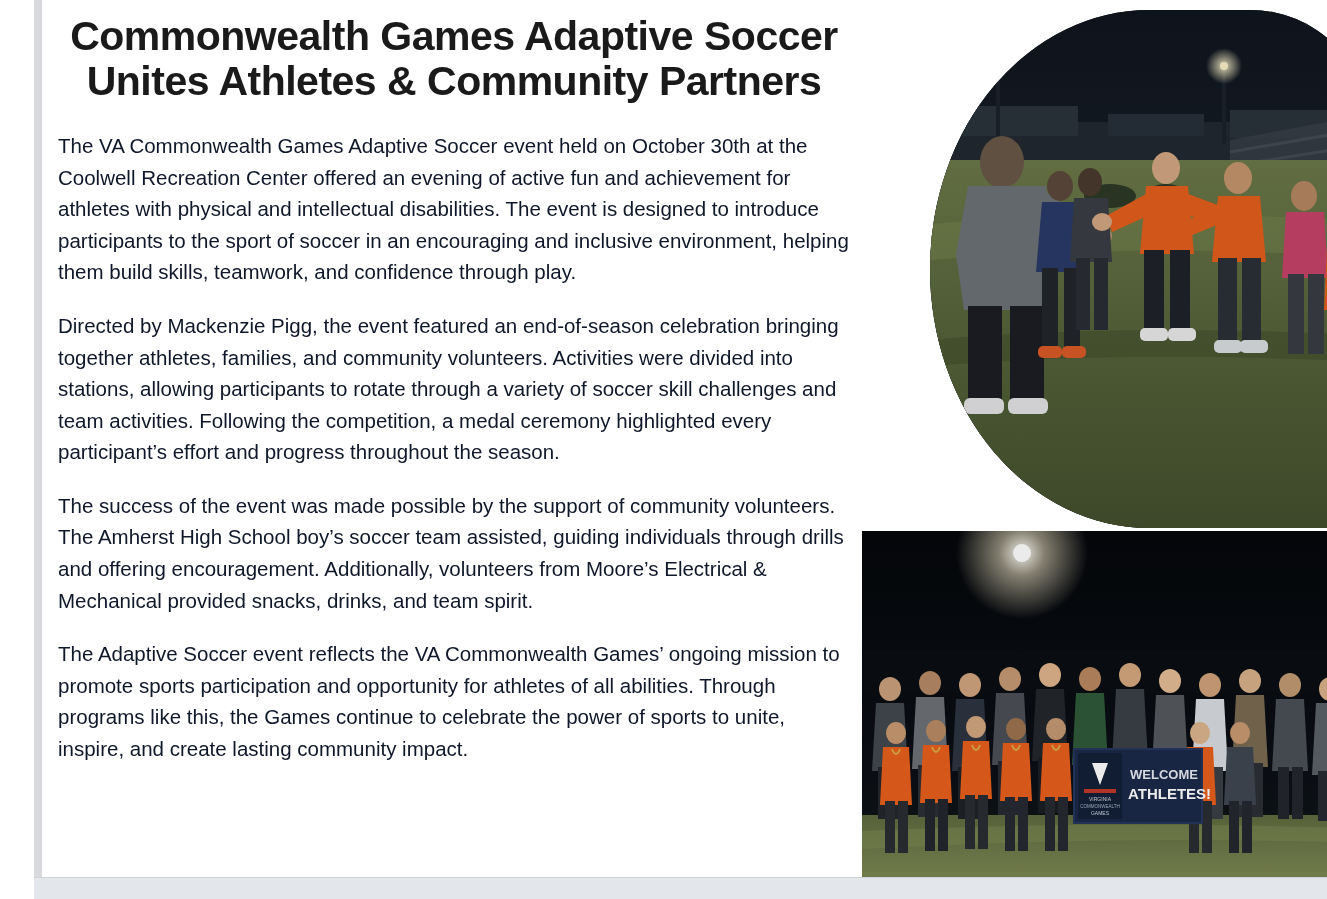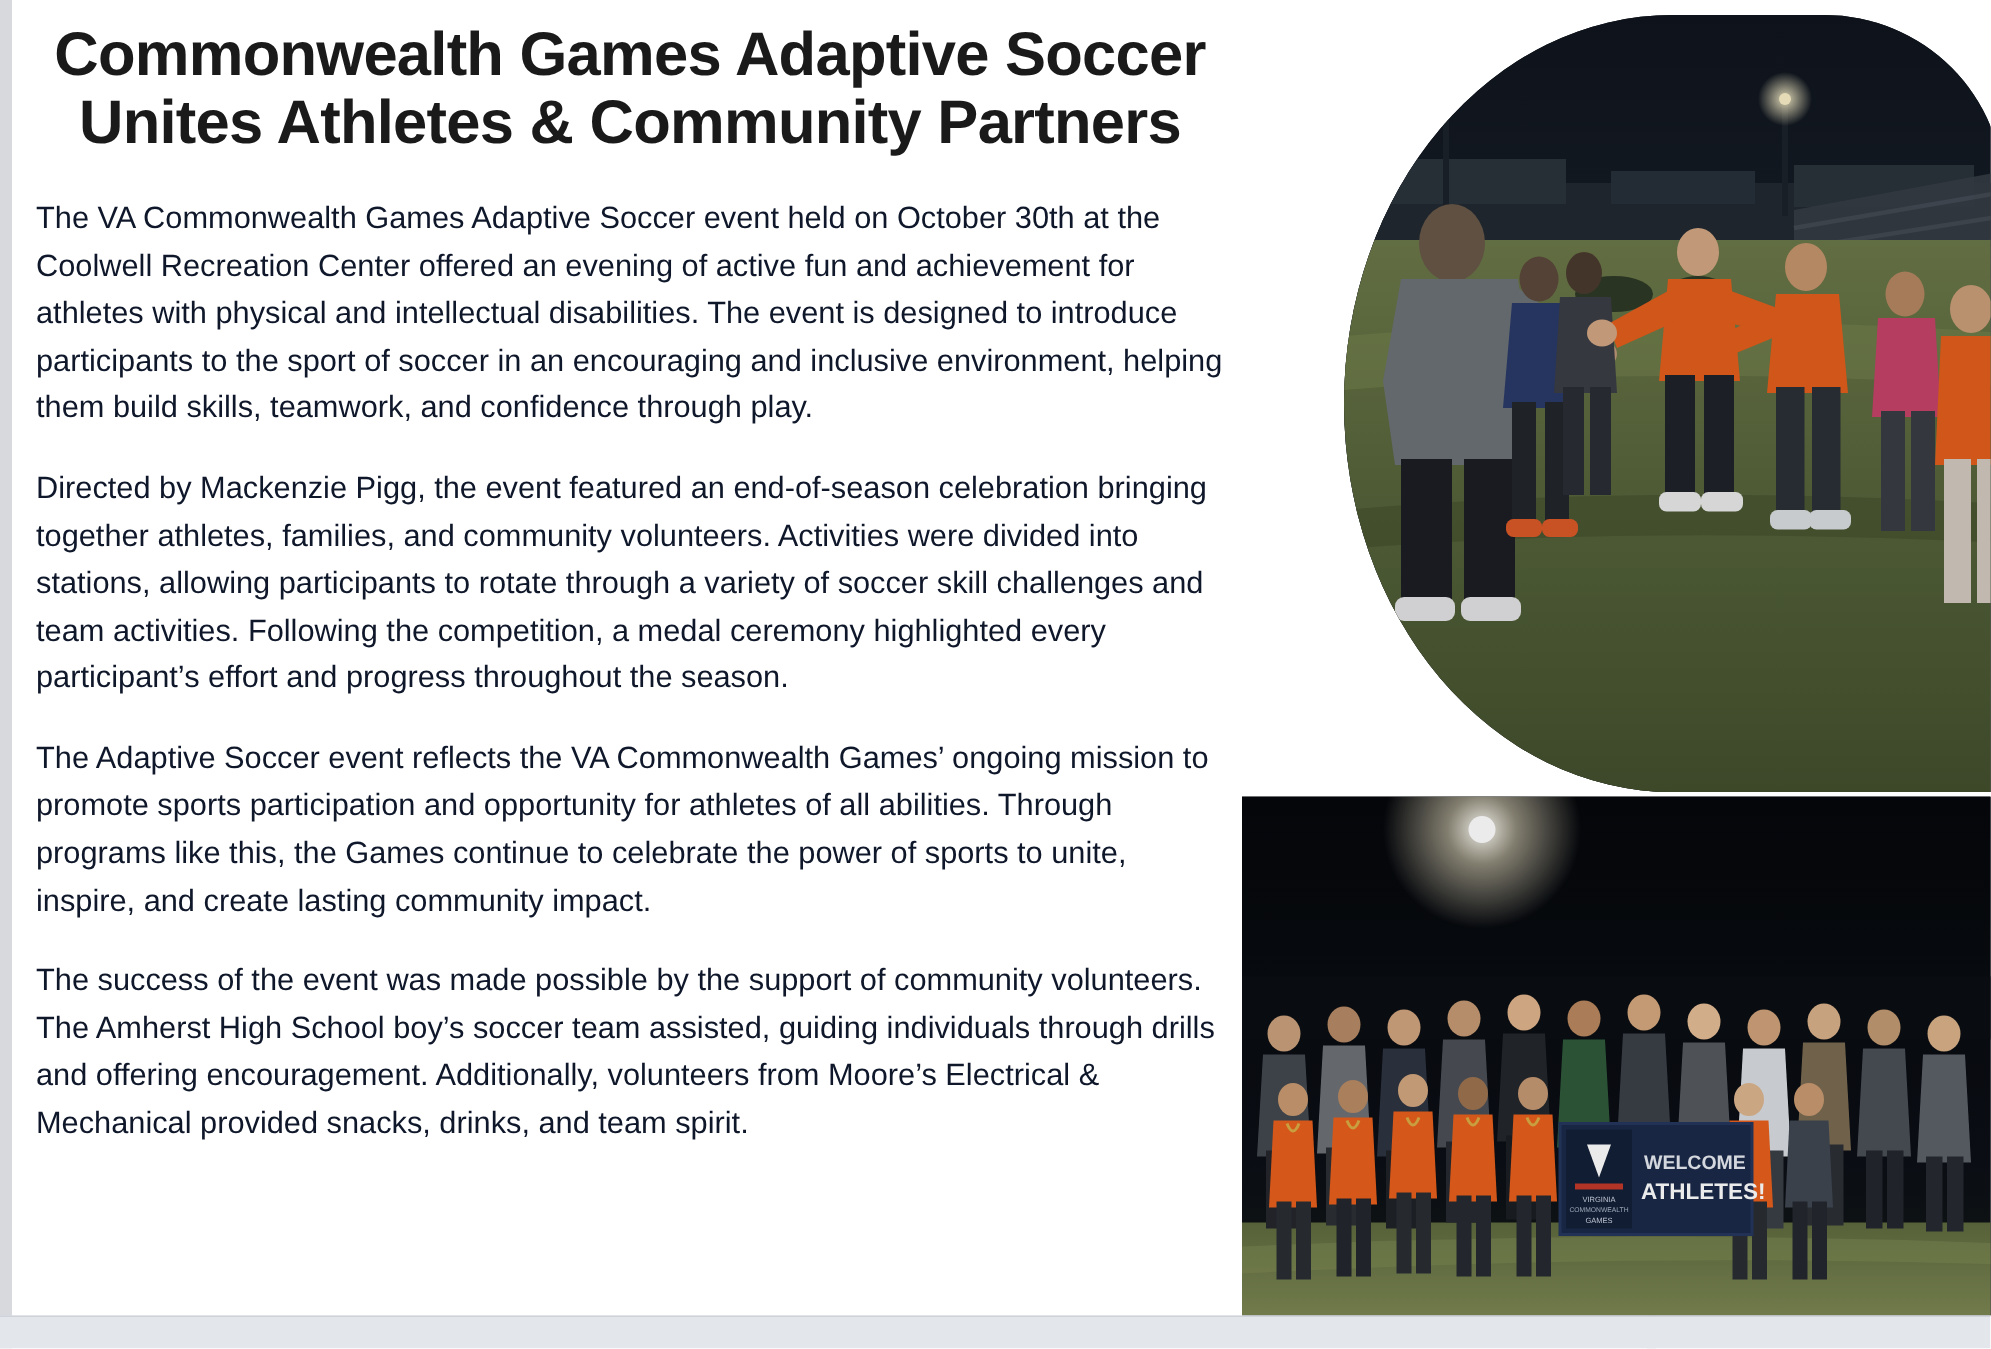--- a/index.html
+++ b/index.html
@@ -10,20 +10,21 @@
     height: 899px;
     overflow: hidden;
     background: #ffffff;
     font-family: "Liberation Sans", sans-serif;
   }
   .page {
     position: relative;
     width: 1104px;
     height: 899px;
     background: #ffffff;
+    margin-left: 34px;
   }
   
   .edge-left {
     position: absolute;
     left: 0; top: 0;
     width: 8px; height: 899px;
     background: #d7d9dd;
   }
   .edge-right {
     position: absolute;
@@ -106,22 +107,22 @@
 
   <div class="edge-left"></div>
   <div class="edge-right"></div>
 
   <div class="content">
 
     <div class="text-col">
       <h1 class="title">Commonwealth Games Adaptive Soccer Unites Athletes &amp; Community Partners</h1>
       <p class="para">The VA Commonwealth Games Adaptive Soccer event held on October 30th at the Coolwell Recreation Center offered an evening of active fun and achievement for athletes with physical and intellectual disabilities. The event is designed to introduce participants to the sport of soccer in an encouraging and inclusive environment, helping them build skills, teamwork, and confidence through play.</p>
       <p class="para">Directed by Mackenzie Pigg, the event featured an end-of-season celebration bringing together athletes, families, and community volunteers. Activities were divided into stations, allowing participants to rotate through a variety of soccer skill challenges and team activities. Following the competition, a medal ceremony highlighted every participant’s effort and progress throughout the season.</p>
+      <p class="para">The success of the event was made possible by the support of community volunteers. The Amherst High School boy’s soccer team assisted, guiding individuals through drills and offering encouragement. Additionally, volunteers from Moore’s Electrical &amp; Mechanical provided snacks, drinks, and team spirit.</p>
       <p class="para">The Adaptive Soccer event reflects the VA Commonwealth Games’ ongoing mission to promote sports participation and opportunity for athletes of all abilities. Through programs like this, the Games continue to celebrate the power of sports to unite, inspire, and create lasting community impact.</p>
-      <p class="para">The success of the event was made possible by the support of community volunteers. The Amherst High School boy’s soccer team assisted, guiding individuals through drills and offering encouragement. Additionally, volunteers from Moore’s Electrical &amp; Mechanical provided snacks, drinks, and team spirit.</p>
     </div>
 
     <div class="photo-top">
       <svg class="ph-svg" viewBox="0 0 440 518" preserveAspectRatio="xMidYMid slice">
         <defs>
           <linearGradient id="skyT" x1="0" y1="0" x2="0" y2="1">
             <stop offset="0%" stop-color="#10161f"></stop>
             <stop offset="60%" stop-color="#1b232d"></stop>
             <stop offset="100%" stop-color="#2a3227"></stop>
           </linearGradient>

